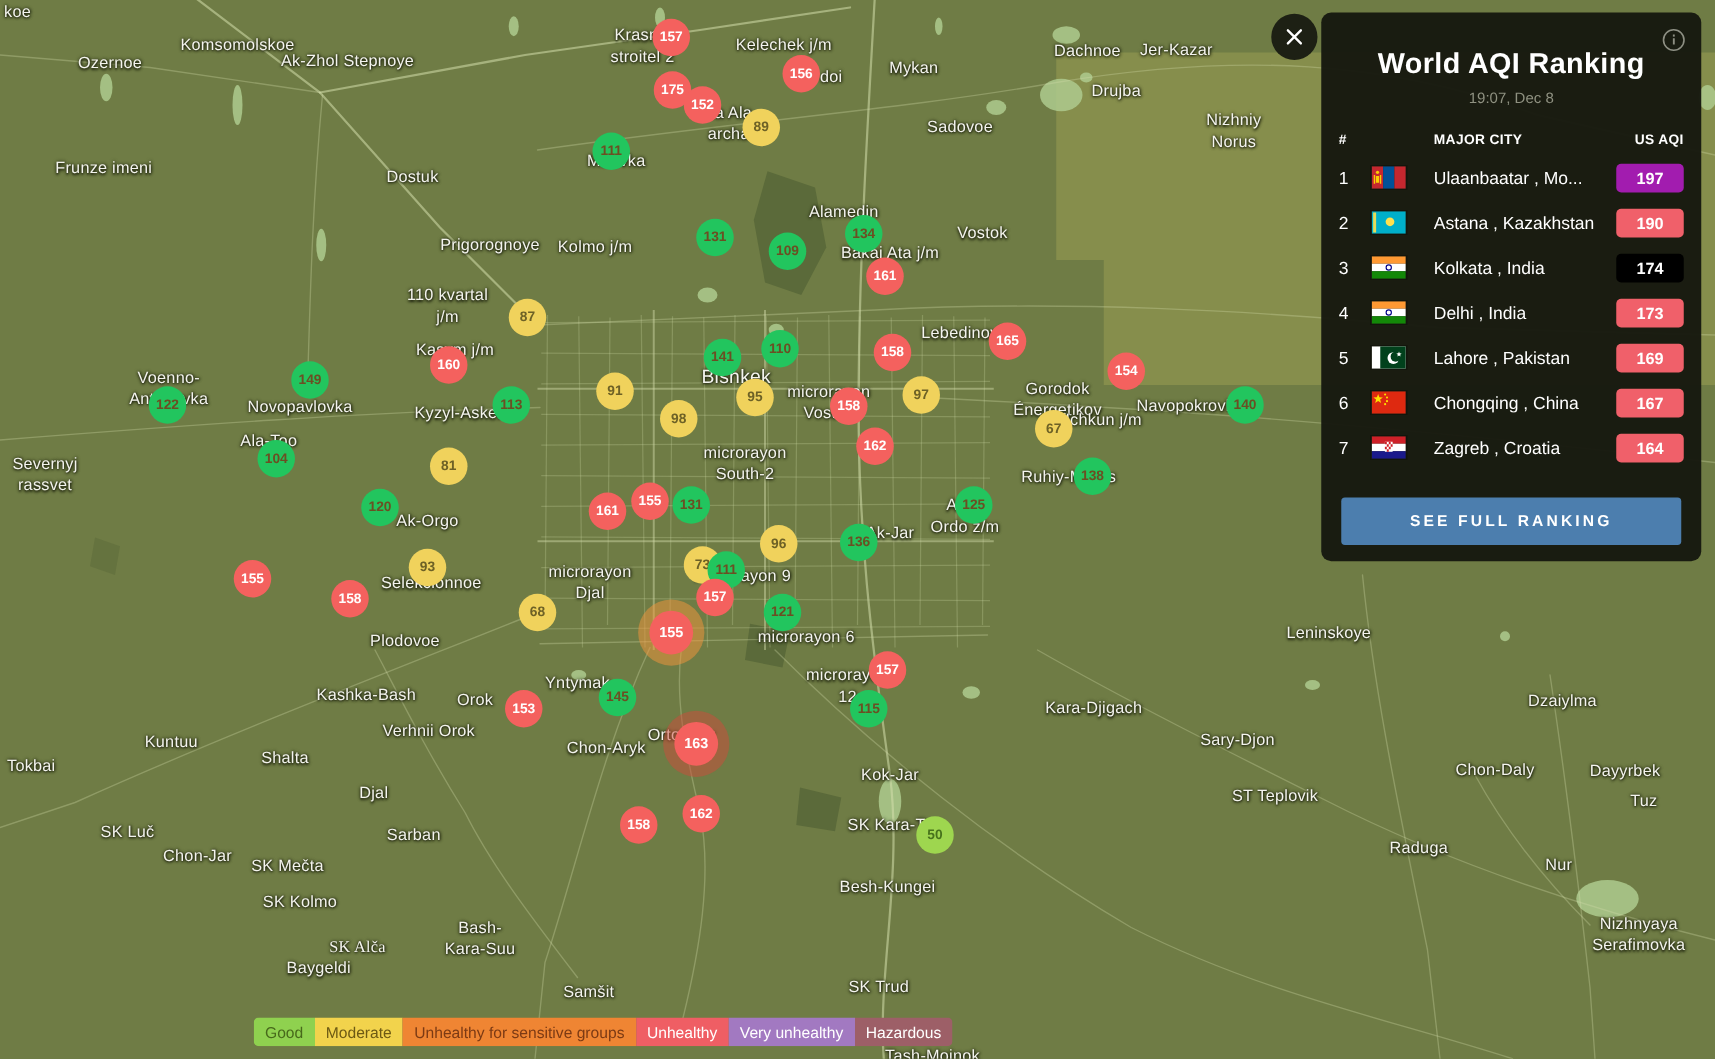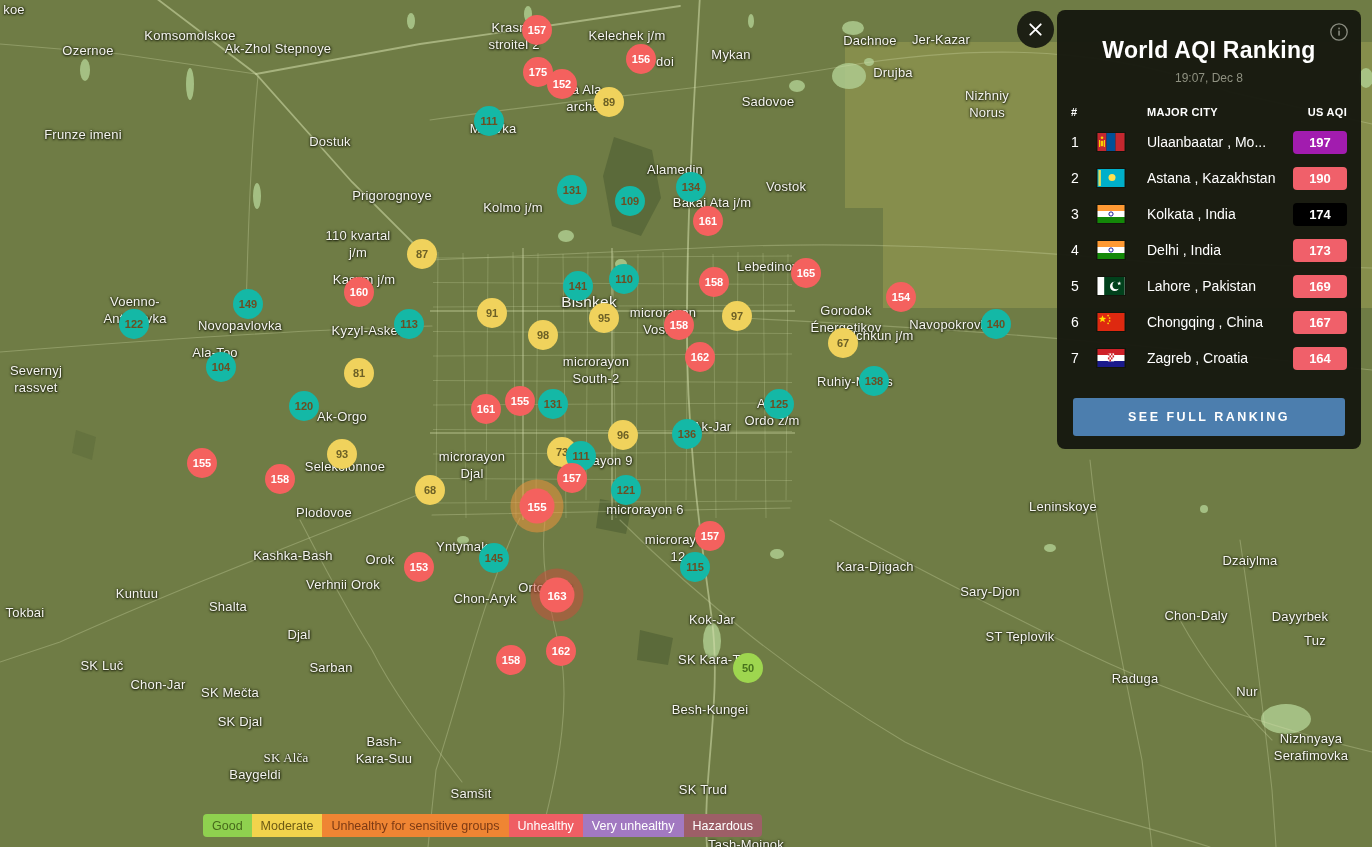--- a/index.html
+++ b/index.html
@@ -26,21 +26,21 @@
 
   #markers{position:absolute;inset:0;z-index:3;}
   .marker{
     position:absolute;width:30px;height:30px;border-radius:50%;
     transform:translate(-50%,-50%);
     display:flex;align-items:center;justify-content:center;
     font-size:11px;font-weight:bold;cursor:pointer;
   }
   .marker.big{width:35px;height:35px;font-size:11.5px;}
   .m-red{background:#f4615e;color:#ffffff;}
-  .m-orange{background:#14b8a6;color:#6b4f23;}
+  .m-orange{background:#22c55e;color:#6b4f23;}
   .m-yellow{background:#f0d25c;color:#6d6126;}
   .m-green{background:#9ed64f;color:#47731c;}
   .halo-orange{box-shadow:0 0 0 9px rgba(246,150,60,.50);}
   .halo-red{box-shadow:0 0 0 9px rgba(205,75,60,.50);}
 
   #legend{
     position:absolute;left:203px;top:814px;height:23px;z-index:5;
     display:flex;border-radius:4px;overflow:hidden;
     font-size:12.5px;
   }
@@ -191,21 +191,21 @@
       <div class="maplabel" style="left: 768px; top: 102px;">Sadovoe</div>
       <div class="maplabel" style="left: 987px; top: 105px;">Nizhniy
 Norus</div>
       <div class="maplabel" style="left: 493px; top: 129px;">Maevka</div>
       <div class="maplabel" style="left: 583px; top: 99px;">ea Ala
 archa</div>
       <div class="maplabel" style="left: 675px; top: 170px;">Alamedin</div>
       <div class="maplabel" style="left: 712px; top: 203px;">Bakai Ata j/m</div>
       <div class="maplabel" style="left: 786px; top: 187px;">Vostok</div>
       <div class="maplabel" style="left: 392px; top: 196px;">Prigorognoye</div>
-      <div class="maplabel" style="left: 476px; top: 208px; margin-left: 37px;">Kolmo j/m</div>
+      <div class="maplabel" style="left: 476px; top: 198px;">Kolmo j/m</div>
       <div class="maplabel" style="left: 358px; top: 245px;">110 kvartal
 j/m</div>
       <div class="maplabel" style="left: 364px; top: 280px;">Kasym j/m</div>
       <div class="maplabel" style="left: 775px; top: 267px;">Lebedinovka</div>
       <div class="maplabel" style="left: 846px; top: 320px;">Gorodok
 Énergetikov</div>
       <div class="maplabel" style="left: 880px; top: 336px;">Uchkun j/m</div>
       <div class="maplabel" style="left: 952px; top: 325px;">Navopokrovka</div>
       <div class="maplabel" style="left: 135px; top: 311px;">Voenno-
 Antonovka</div>
@@ -242,21 +242,21 @@
       <div class="maplabel" style="left: 716px; top: 660px;">SK Kara-Too</div>
       <div class="maplabel" style="left: 710px; top: 710px;">Besh-Kungei</div>
       <div class="maplabel" style="left: 703px; top: 790px;">SK Trud</div>
       <div class="maplabel" style="left: 705px; top: 825px;">etik</div>
       <div class="maplabel" style="left: 746px; top: 845px;">Tash-Moinok</div>
       <div class="maplabel" style="left: 471px; top: 794px;">Samšit</div>
       <div class="maplabel" style="left: 286px; top: 758px; font-family: Liberation Serif, serif;">SK Alča</div>
       <div class="maplabel" style="left: 255px; top: 775px;">Baygeldi</div>
       <div class="maplabel" style="left: 384px; top: 751px;">Bash-
 Kara-Suu</div>
-      <div class="maplabel" style="left: 240px; top: 722px;">SK Djal</div>
+      <div class="maplabel" style="left: 240px; top: 722px;">SK Kolmo</div>
       <div class="maplabel" style="left: 230px; top: 693px;">SK Mečta</div>
       <div class="maplabel" style="left: 158px; top: 685px;">Chon-Jar</div>
       <div class="maplabel" style="left: 102px; top: 666px;">SK Luč</div>
       <div class="maplabel" style="left: 331px; top: 668px;">Sarban</div>
       <div class="maplabel" style="left: 299px; top: 635px;">Djal</div>
       <div class="maplabel" style="left: 25px; top: 613px;">Tokbai</div>
       <div class="maplabel" style="left: 137px; top: 594px;">Kuntuu</div>
       <div class="maplabel" style="left: 228px; top: 607px;">Shalta</div>
       <div class="maplabel" style="left: 875px; top: 567px;">Kara-Djigach</div>
       <div class="maplabel" style="left: 990px; top: 592px;">Sary-Djon</div>

